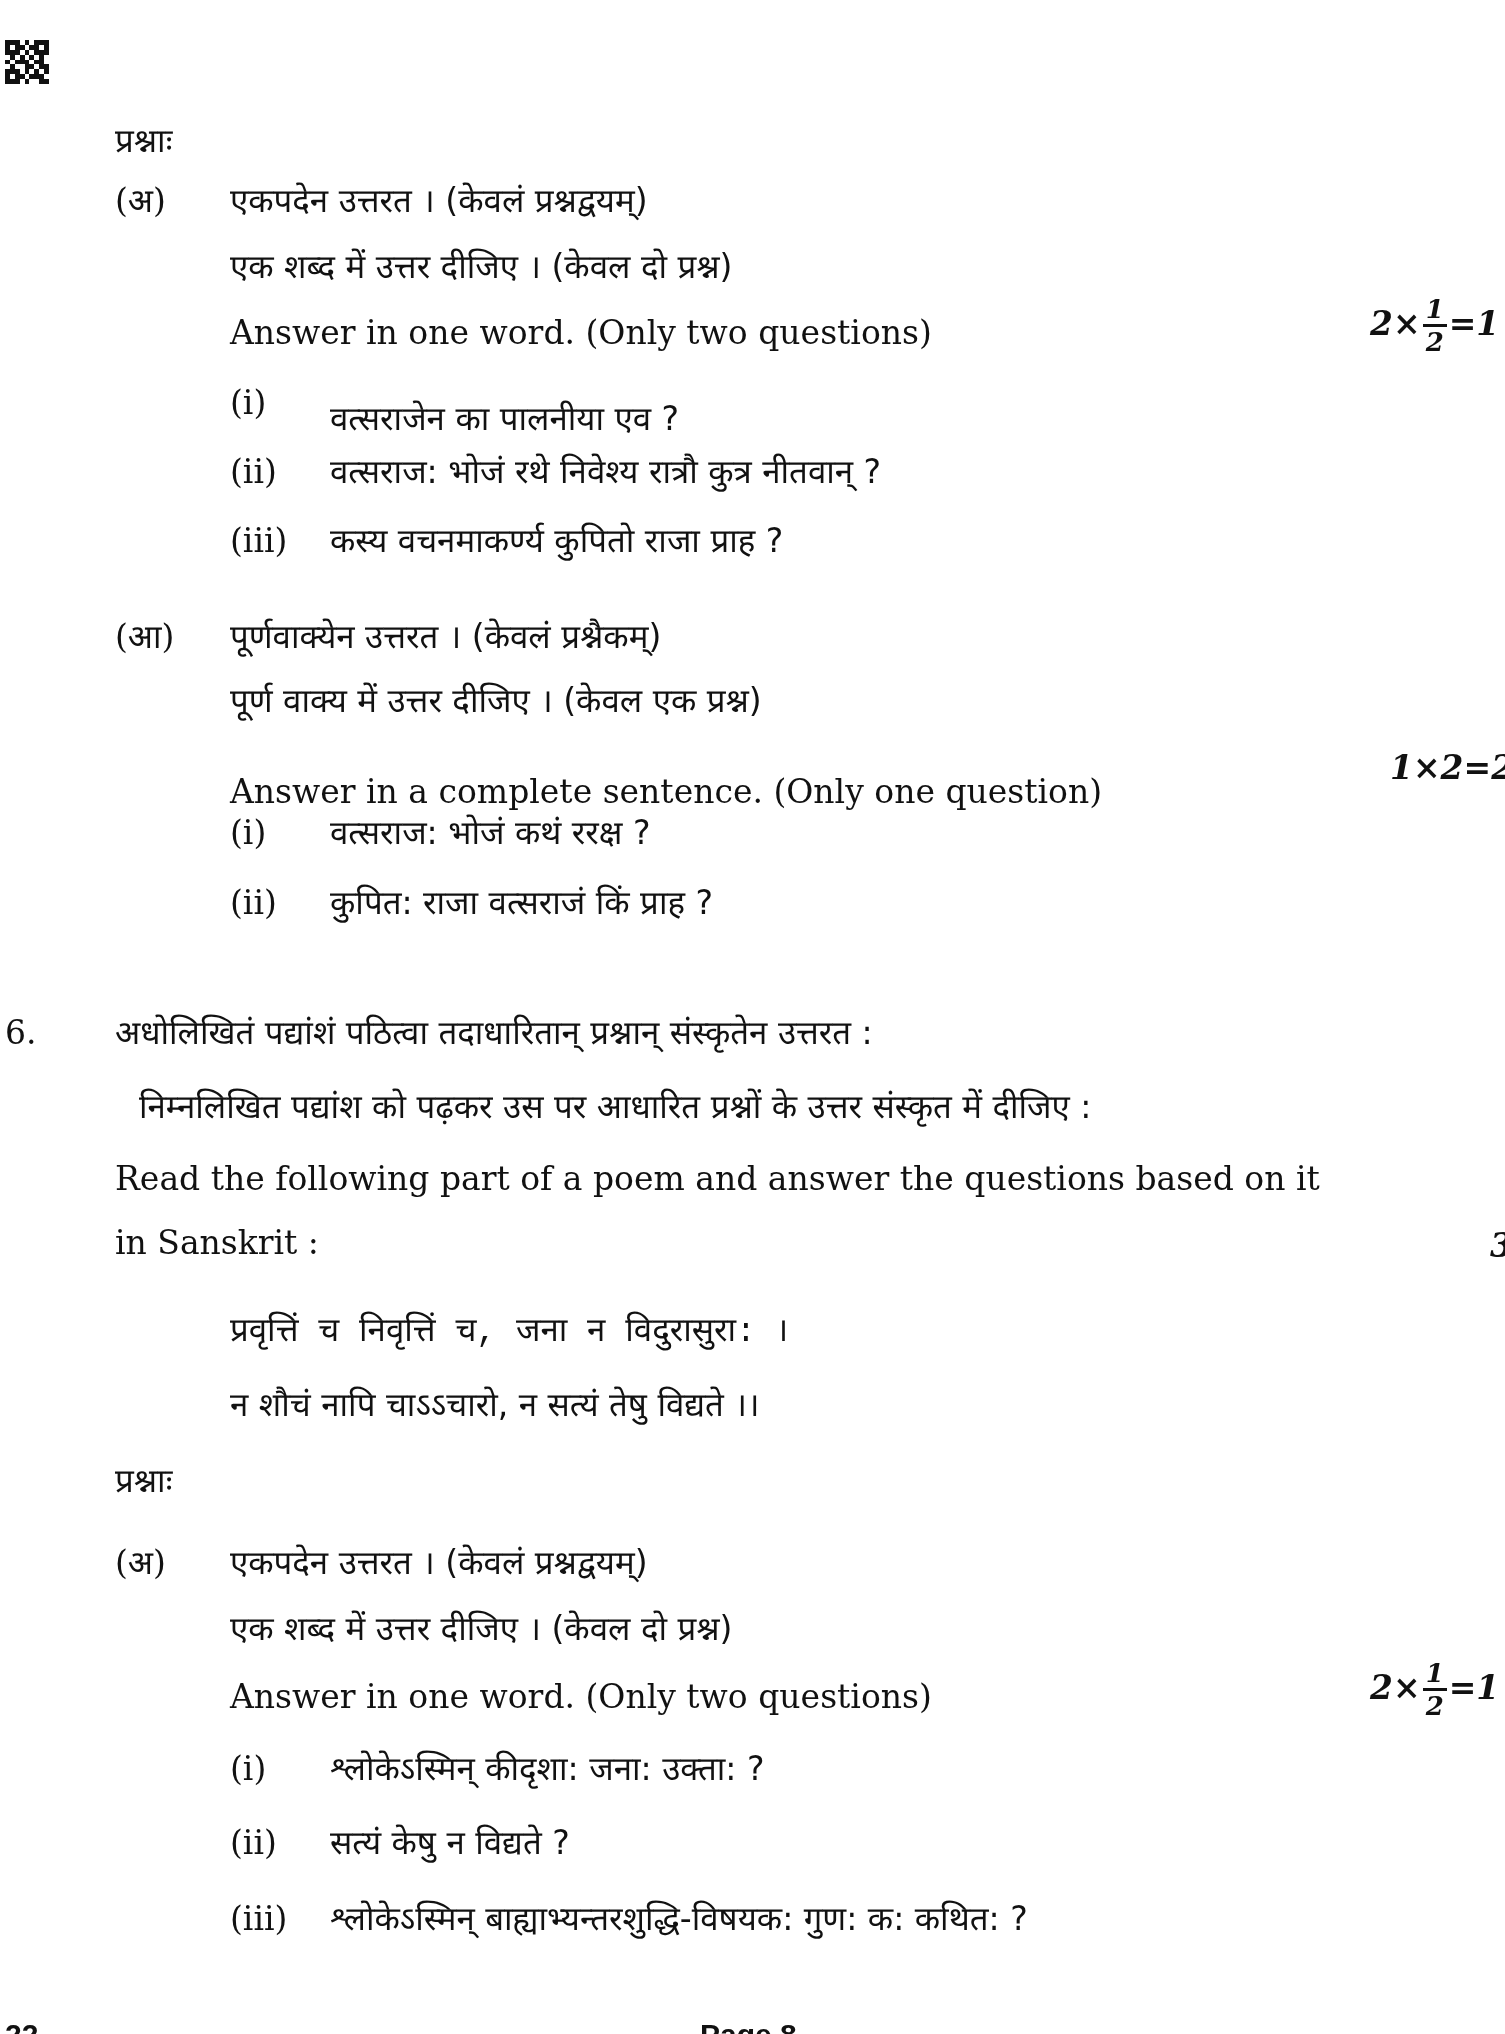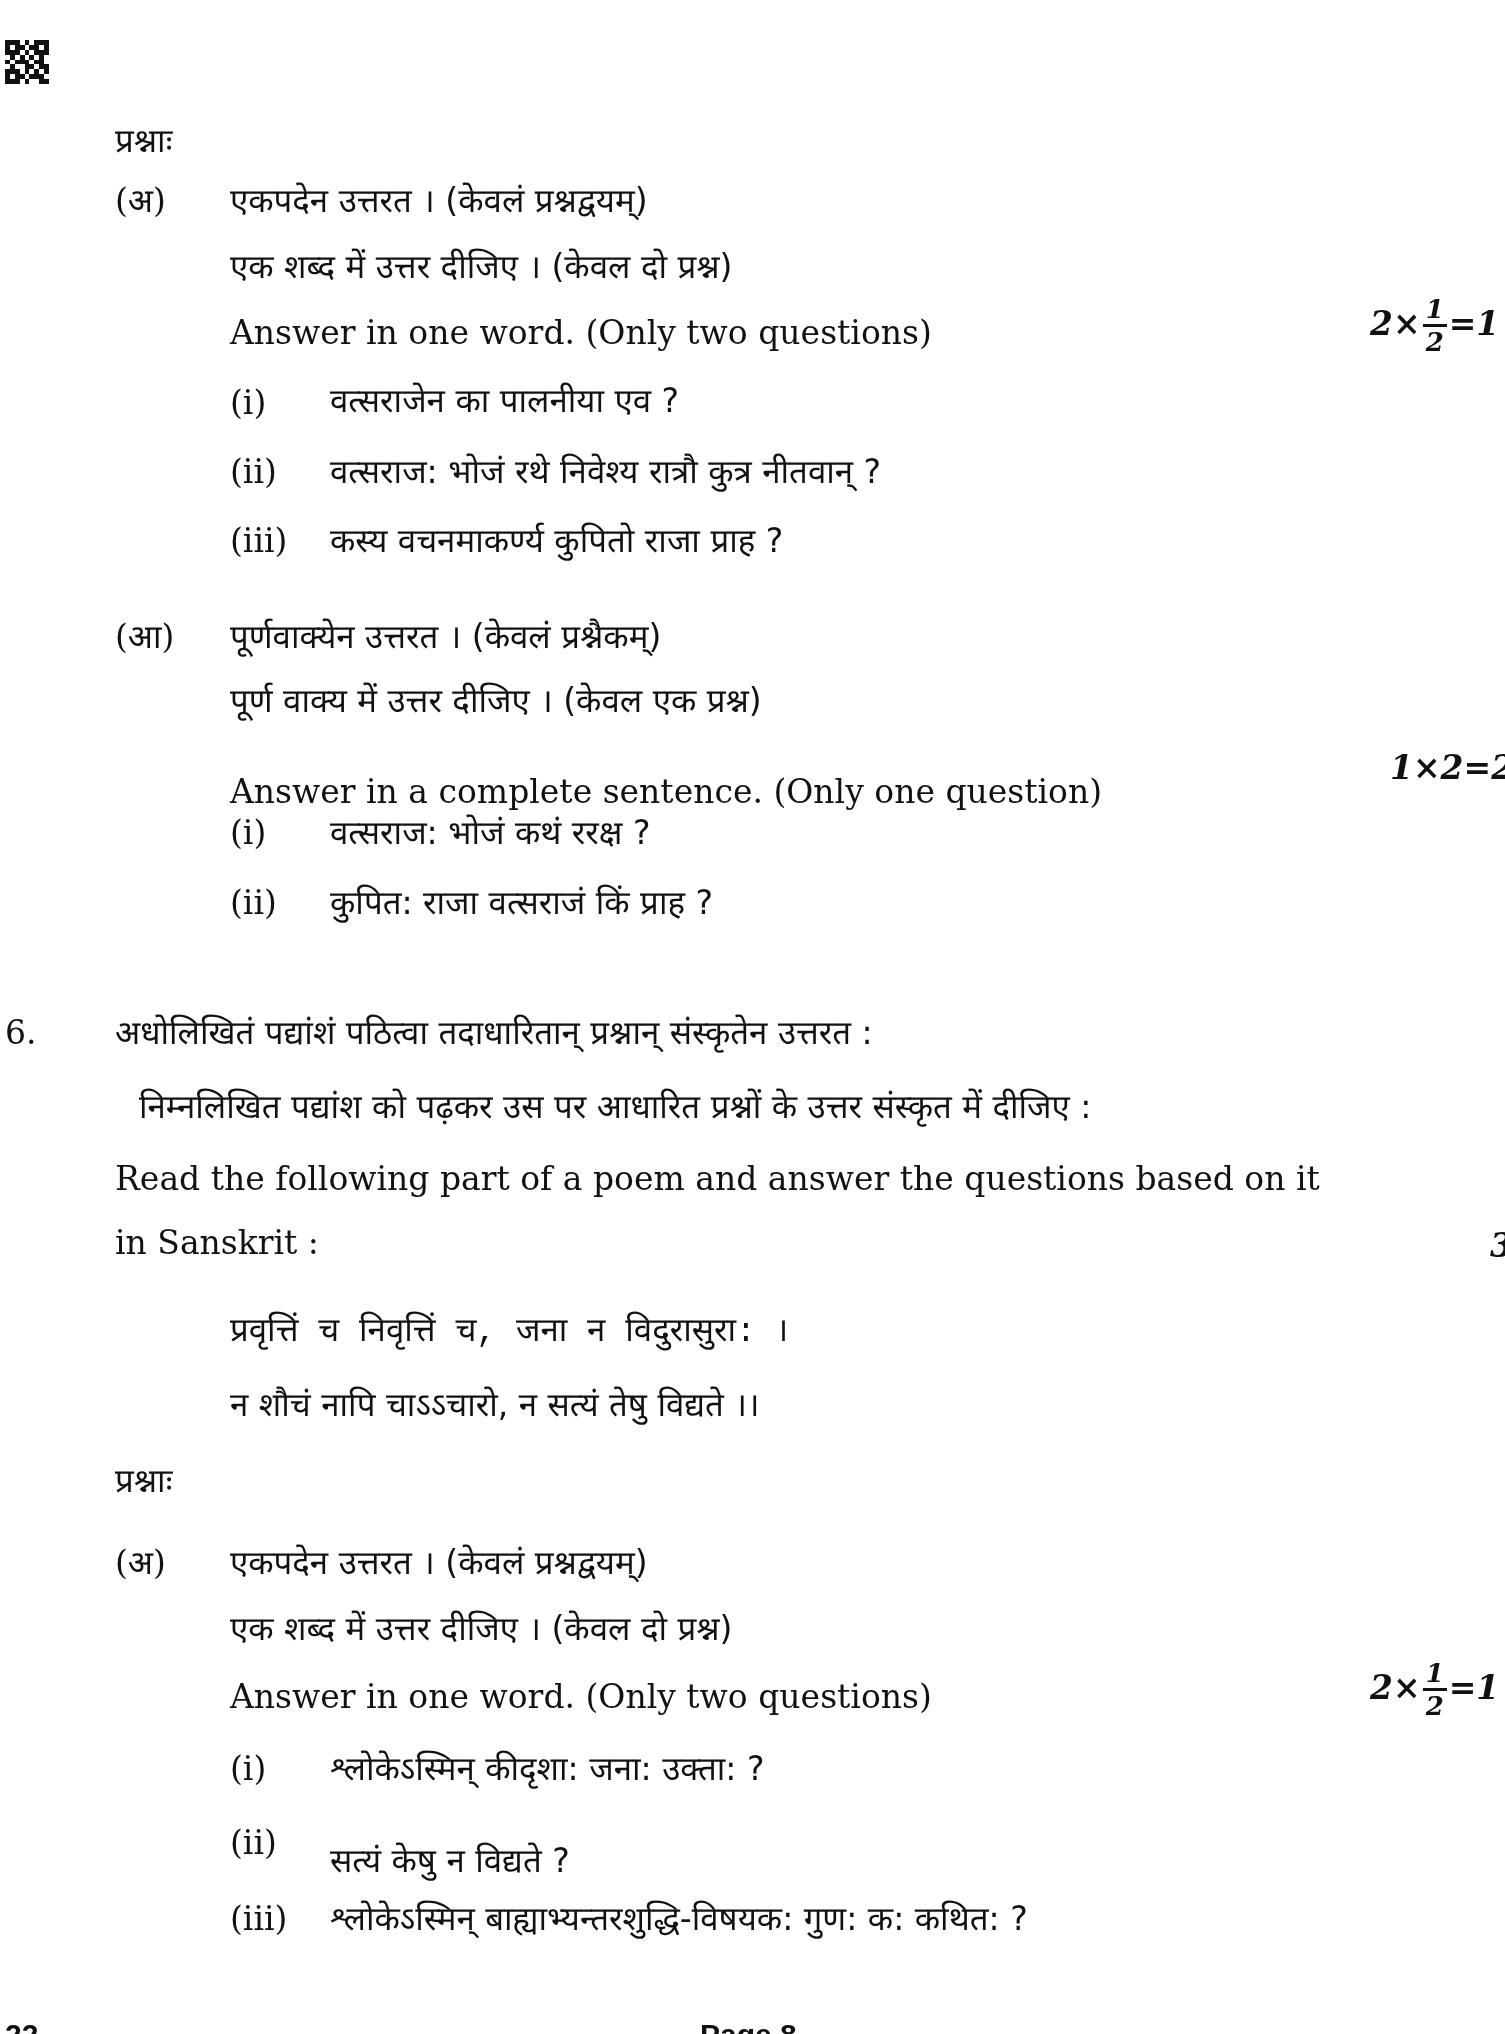--- a/index.html
+++ b/index.html
@@ -110,21 +110,21 @@
 
 <div class="ln eng" style="left:115px; top:184px;">(अ)</div>
 <div class="ln deva" style="left:230px; top:184px;">एकपदेन उत्तरत । (केवलं प्रश्नद्वयम्)</div>
 <div class="ln deva" style="left:230px; top:250px;">एक शब्द में उत्तर दीजिए । (केवल दो प्रश्न)</div>
 <div class="ln eng" style="left:230px; top:316px;">Answer in one word. (Only two questions)</div>
 <div class="marks" style="left:1370px; top:296px;">
   <span>2×</span><span class="frac"><span class="num">1</span><span class="den">2</span></span><span>=1</span>
 </div>
 
 <div class="ln eng" style="left:230px; top:386px;">(i)</div>
-<div class="ln deva" style="left:330px; top:384px;">वत्सराजेन का पालनीया एव ?</div>
+<div class="ln deva" style="left:330px; top:402px;">वत्सराजेन का पालनीया एव ?</div>
 <div class="ln eng" style="left:230px; top:455px;">(ii)</div>
 <div class="ln deva" style="left:330px; top:455px;">वत्सराज: भोजं रथे निवेश्य रात्रौ कुत्र नीतवान् ?</div>
 <div class="ln eng" style="left:230px; top:524px;">(iii)</div>
 <div class="ln deva" style="left:330px; top:524px;">कस्य वचनमाकर्ण्य कुपितो राजा प्राह ?</div>
 
 <div class="ln eng" style="left:115px; top:620px;">(आ)</div>
 <div class="ln deva" style="left:230px; top:620px;">पूर्णवाक्येन उत्तरत । (केवलं प्रश्नैकम्)</div>
 <div class="ln deva" style="left:230px; top:684px;">पूर्ण वाक्य में उत्तर दीजिए । (केवल एक प्रश्न)</div>
 <div class="ln eng" style="left:230px; top:748px;margin-top:27px;">Answer in a complete sentence. (Only one question)</div>
 <div class="marks" style="left:1390px; top:748px;">1×2=2</div>
@@ -150,18 +150,18 @@
 <div class="ln deva" style="left:230px; top:1546px;">एकपदेन उत्तरत । (केवलं प्रश्नद्वयम्)</div>
 <div class="ln deva" style="left:230px; top:1612px;">एक शब्द में उत्तर दीजिए । (केवल दो प्रश्न)</div>
 <div class="ln eng" style="left:230px; top:1680px;">Answer in one word. (Only two questions)</div>
 <div class="marks" style="left:1370px; top:1660px;">
   <span>2×</span><span class="frac"><span class="num">1</span><span class="den">2</span></span><span>=1</span>
 </div>
 
 <div class="ln eng" style="left:230px; top:1752px;">(i)</div>
 <div class="ln deva" style="left:330px; top:1752px;">श्लोकेऽस्मिन् कीदृशा: जना: उक्ता: ?</div>
 <div class="ln eng" style="left:230px; top:1826px;">(ii)</div>
-<div class="ln deva" style="left:330px; top:1826px;margin-top:18px;">सत्यं केषु न विद्यते ?</div>
+<div class="ln deva" style="left:330px; top:1826px;">सत्यं केषु न विद्यते ?</div>
 <div class="ln eng" style="left:230px; top:1902px;">(iii)</div>
 <div class="ln deva" style="left:330px; top:1902px;">श्लोकेऽस्मिन् बाह्याभ्यन्तरशुद्धि-विषयक: गुण: क: कथित: ?</div>
 
 <div class="footer" style="left:5px;">22</div>
 <div class="footer" style="left:700px;">Page 8</div>
 
 </body></html>

